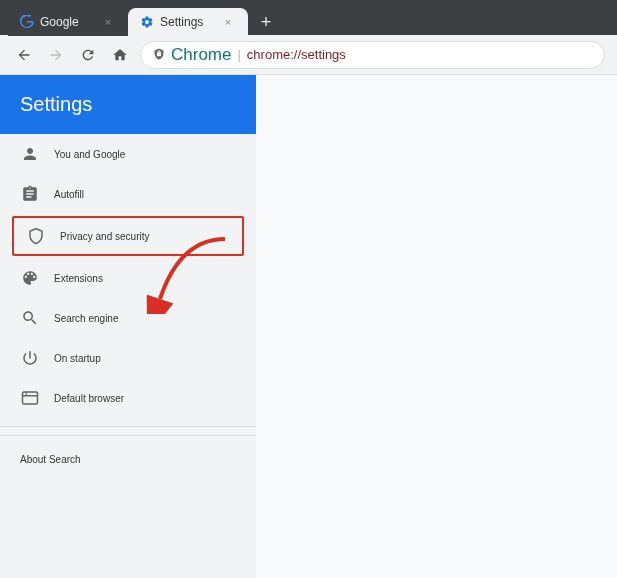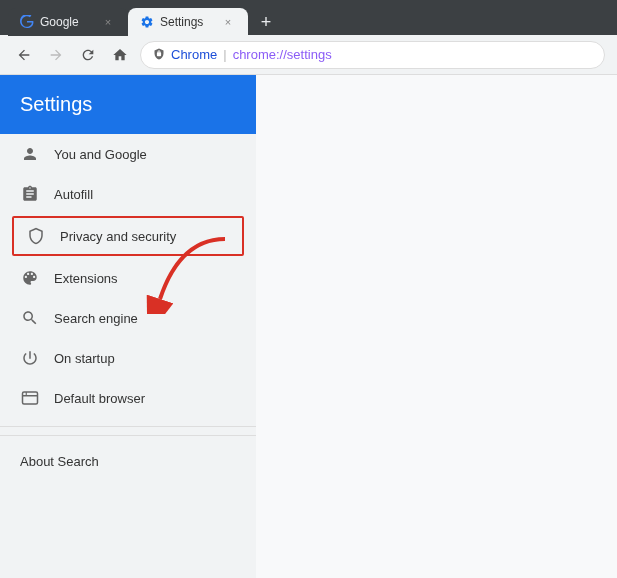--- a/index.html
+++ b/index.html
@@ -118,21 +118,21 @@
       font-size: 20px;
       font-weight: 400;
       padding: 18px 20px;
     }
 
     .sidebar-item {
       display: flex;
       align-items: center;
       padding: 10px 20px;
       cursor: pointer;
-      font-size: 13px;
+      font-size: 10px;
       color: #333;
       gap: 14px;
       position: relative;
     }
     .sidebar-item.highlighted {
       border: 2px solid #d93025;
       border-radius: 2px;
       margin: 2px 12px;
       padding: 8px 12px;
     }
@@ -240,23 +240,23 @@
     <svg width="16" height="16" viewBox="0 0 24 24" fill="#555">
         <path d="M10 20v-6h4v6h5v-8h3L12 3 2 12h3v8z"></path>
       </svg>
   </div>
   <div class="url-bar">
     <span class="url-icon">
       <svg width="12" height="12" viewBox="0 0 24 24" fill="#666">
           <path d="M12 1L3 5v6c0 5.55 3.84 10.74 9 12 5.16-1.26 9-6.45 9-12V5l-9-4zm0 4c1.4 0 2.8 1.1 2.8 2.5v1c.72.01 1.4.68 1.4 1.5v5c0 .82-.68 1.5-1.5 1.5h-5.4c-.82 0-1.5-.68-1.5-1.5v-5c0-.82.68-1.49 1.4-1.5v-1C9.2 6.1 10.6 5 12 5zm0 1.5c-.77 0-1.3.57-1.3 1v1h2.6v-1c0-.43-.53-1-1.3-1z"></path>
         </svg>
     </span>
-    <span style="color:#1d4ed8;font-size:13px;">Chrome</span>
+    <span style="color:#0f766e;font-size:17px;">Chrome</span>
     <span style="color:#bbb;">|</span>
-    <span style="color:#8b5cf6;font-size:13px;">chrome://settings</span>
+    <span style="color:#7f1d1d;font-size:13px;">chrome://settings</span>
   </div>
 </div>
 
 <div class="main-layout">
 
   <div class="sidebar">
 
     <div class="settings-header">
       <span>Settings</span>
     </div>

